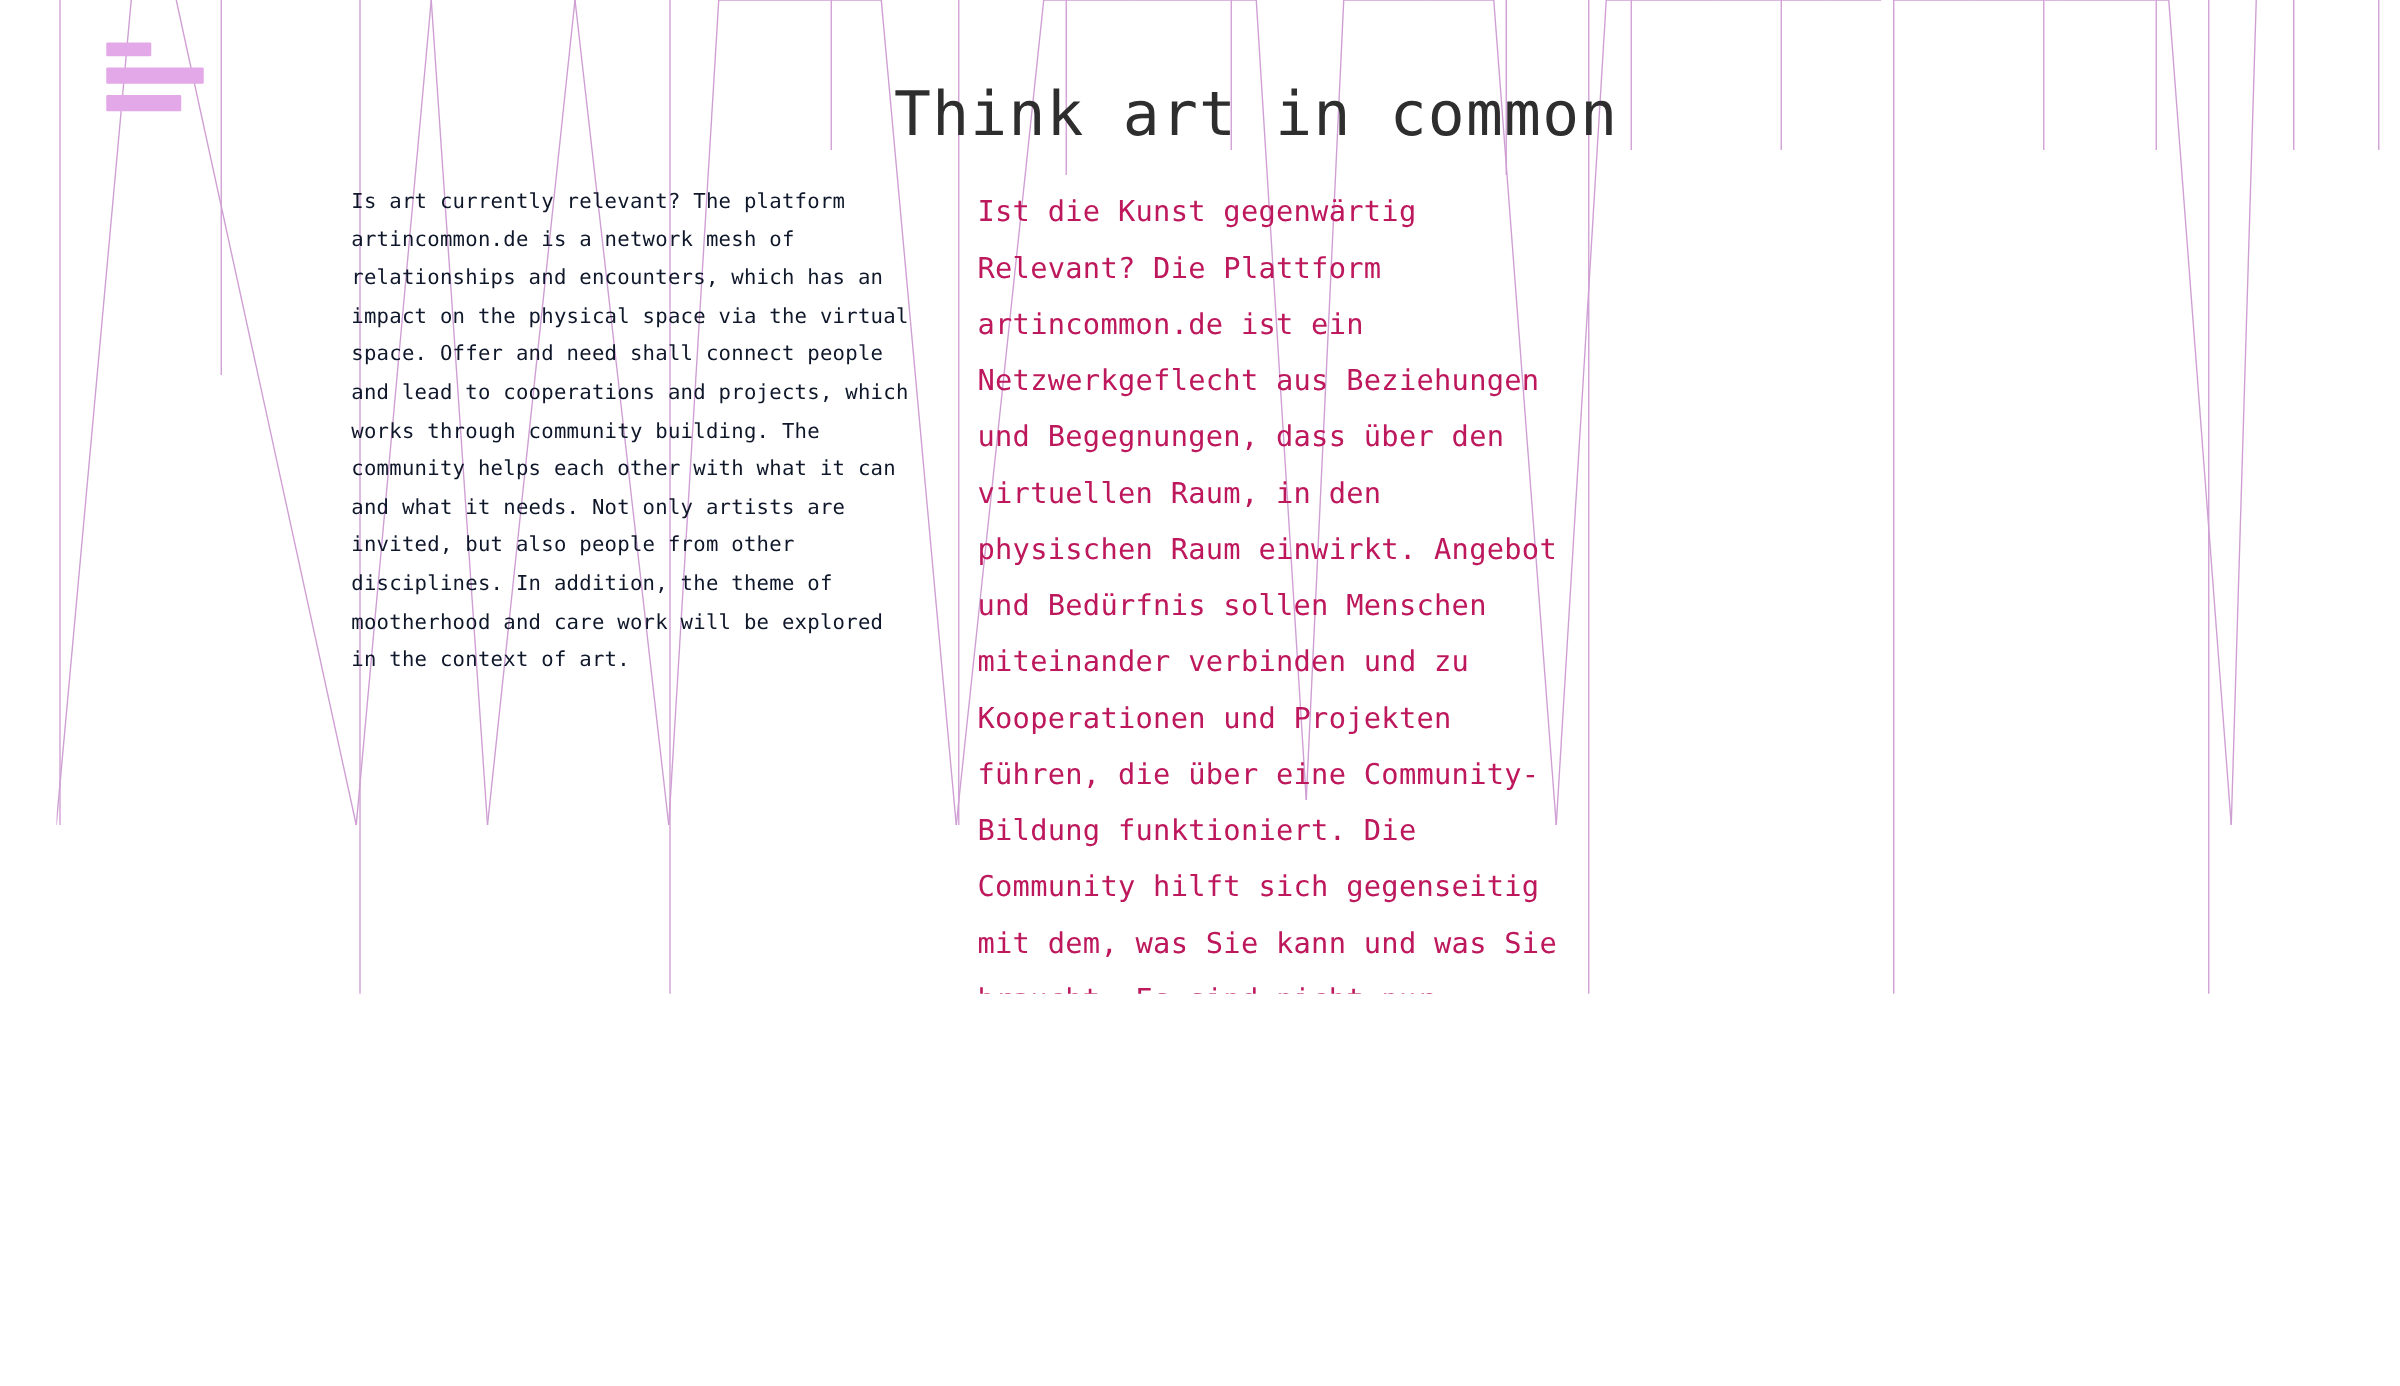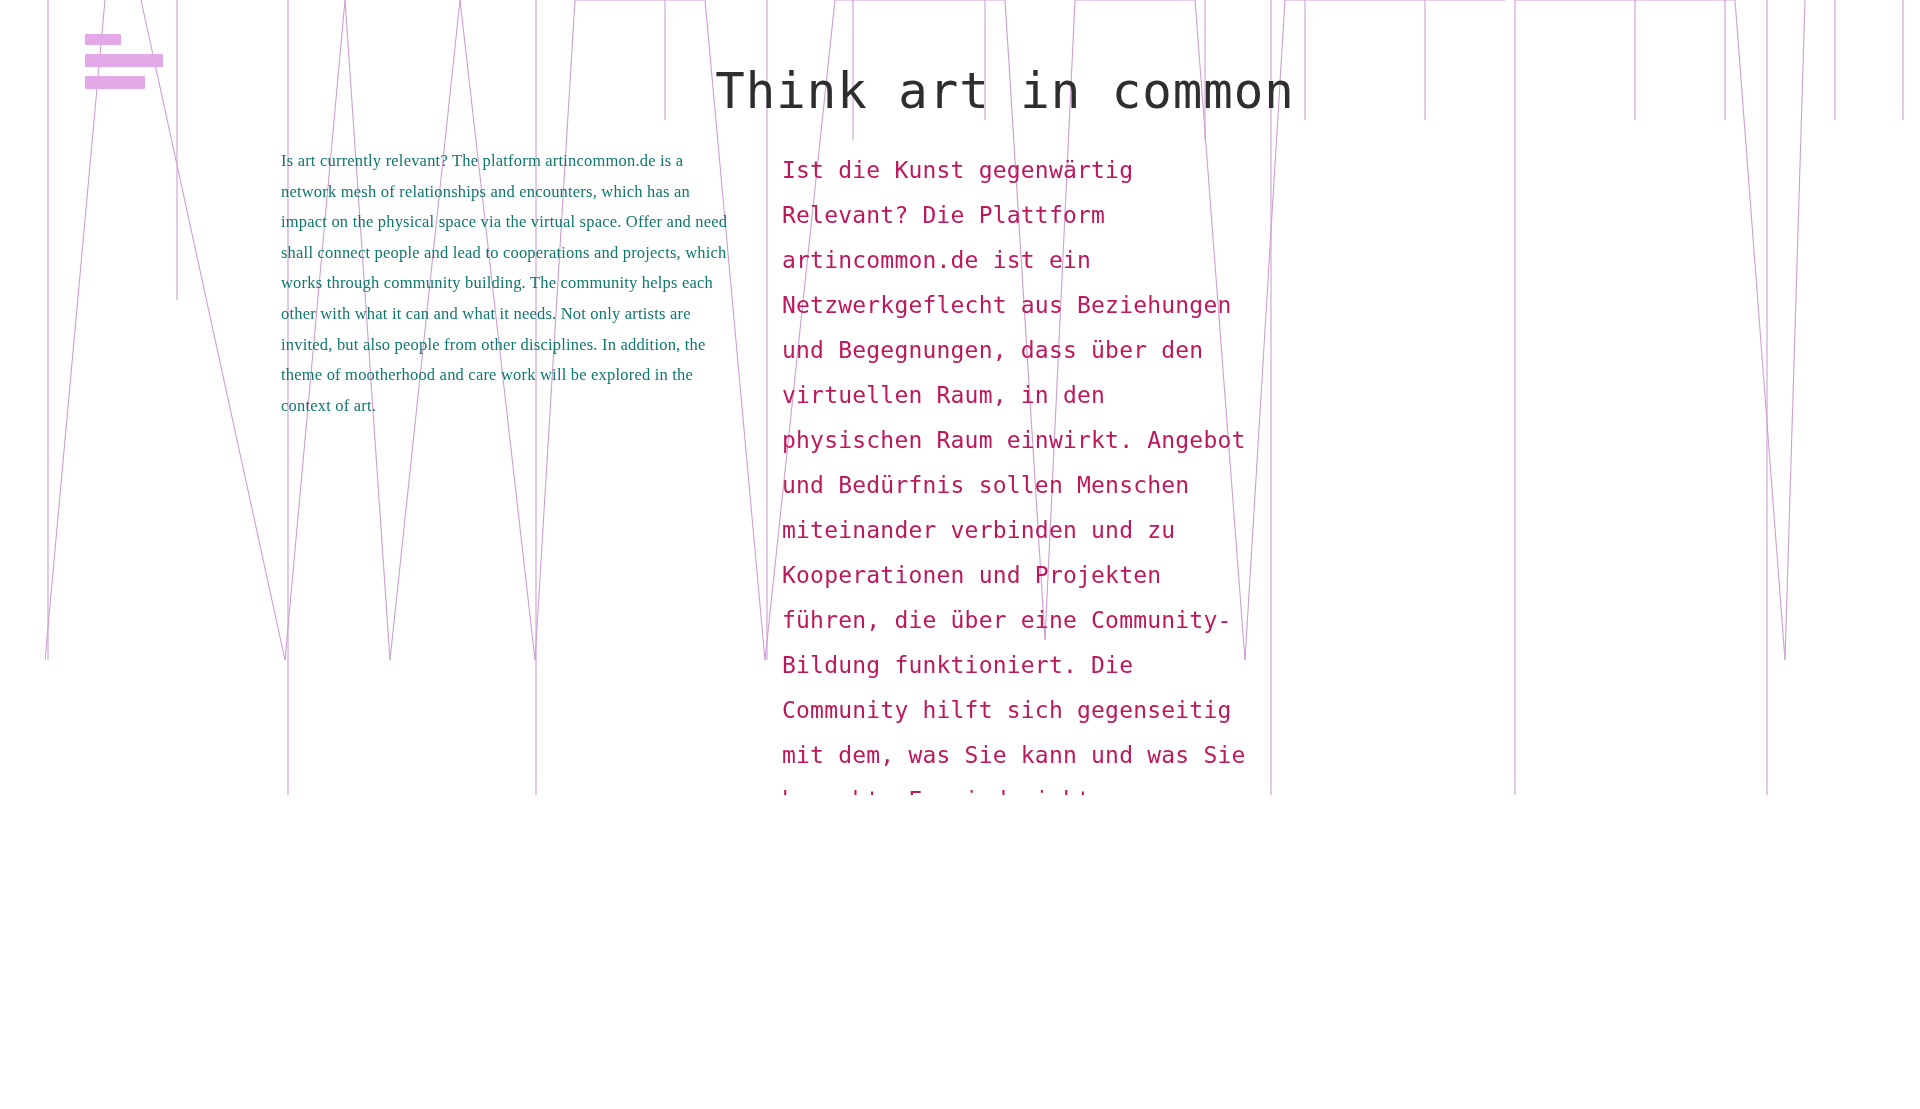--- a/index.html
+++ b/index.html
@@ -66,23 +66,22 @@
   }
 
   .col-en {
     position: absolute;
     left: 236px;
     top: 146px;
     width: 455px;
     z-index: 3;
     font-size: 16.5px;
     line-height: 30.6px;
-    color: #0f766e;
+    color: #0f172a;
     letter-spacing: 0.2px;
-    font-family: Liberation Serif, serif;
   }
 
   .col-de {
     position: absolute;
     left: 737px;
     top: 148px;
     width: 470px;
     z-index: 3;
     font-size: 23px;
     line-height: 45px;

